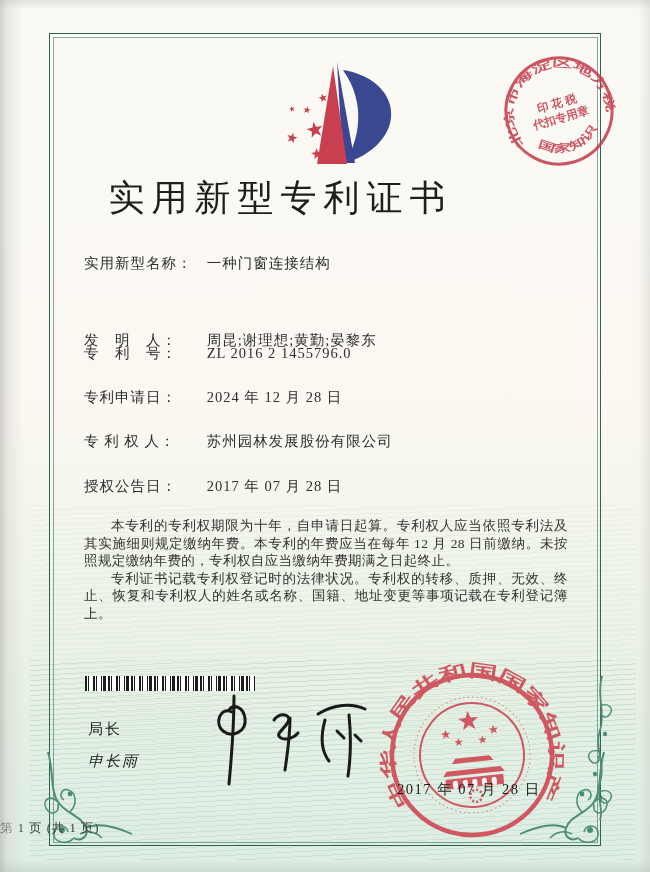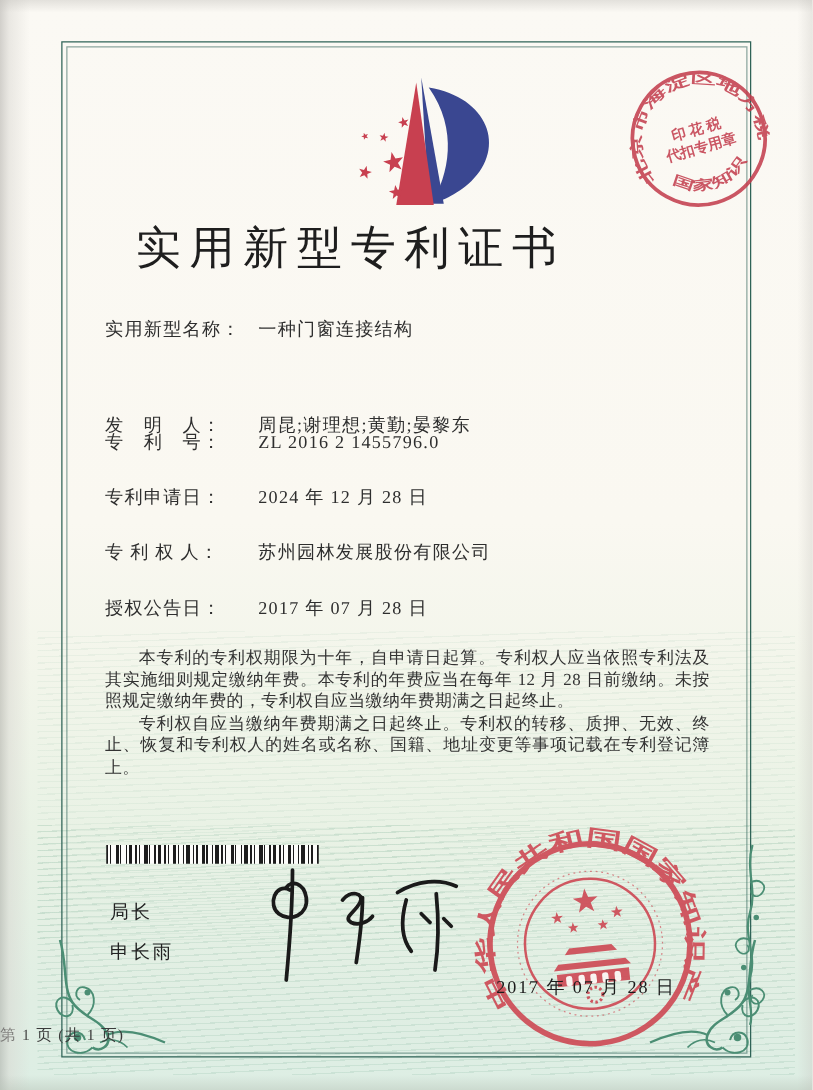--- a/index.html
+++ b/index.html
@@ -51,21 +51,21 @@
     background:repeating-linear-gradient(90deg,
       #1c1c1c 0 1.5px, #fdfdfb 1.5px 3px,
       #1c1c1c 3px 4px, #fdfdfb 4px 7.5px,
       #1c1c1c 7.5px 10px, #fdfdfb 10px 11px,
       #1c1c1c 11px 12px, #fdfdfb 12px 15.5px,
       #1c1c1c 15.5px 16.5px, #fdfdfb 16.5px 18px,
       #1c1c1c 18px 21px, #fdfdfb 21px 23px); }
 
   .signer { position:absolute; left:88px; top:720px; font-family:"DejaVu Sans","Liberation Sans",sans-serif;
     font-size:15px; color:#222; font-weight:500; letter-spacing:2px; }
-  .signer .name { display:block; margin-top:13px; }
+  .signer .name { display:block; margin-top:13px;font-style:italic; }
 
   .signature { position:absolute; left:202px; top:690px; width:170px; height:100px; }
 
   .office-seal { position:absolute; left:377px; top:660px; width:190px; height:190px;
     transform:rotate(-6deg); opacity:.88; }
   .issue-date { position:absolute; left:397px; top:780px; font-size:14.5px; letter-spacing:1.5px;
     color:#1b1b1b; z-index:5; }
 
   .tax-stamp { position:absolute; left:498px; top:50px; width:122px; height:122px;
     transform:rotate(-16deg); opacity:.85; }
@@ -132,21 +132,21 @@
       <span>苏州园林发展股份有限公司</span>
     </div>
     <div class="field-row f5">
       <span class="lbl">授权公告日：</span>
       <span>2017 年 07 月 28 日</span>
     </div>
   </div>
 
   <div class="paragraphs">
     <p>本专利的专利权期限为十年，自申请日起算。专利权人应当依照专利法及其实施细则规定缴纳年费。本专利的年费应当在每年 12 月 28 日前缴纳。未按照规定缴纳年费的，专利权自应当缴纳年费期满之日起终止。</p>
-    <p>专利权自应当缴纳年费期满之日起终止。专利权的转移、质押、无效、终止、恢复和专利权人的姓名或名称、国籍、地址变更等事项记载在专利登记簿上。</p>
+    <p>专利证书记载专利权登记时的法律状况。专利权的转移、质押、无效、终止、恢复和专利权人的姓名或名称、国籍、地址变更等事项记载在专利登记簿上。</p>
   </div>
 
   <div class="barcode"></div>
 
   <div class="signer">
     <span>局长</span>
     <span class="name">申长雨</span>
   </div>
 
   <svg class="signature" viewBox="0 0 170 100" fill="none" stroke="#1a1a1a" stroke-width="3" stroke-linecap="round">

